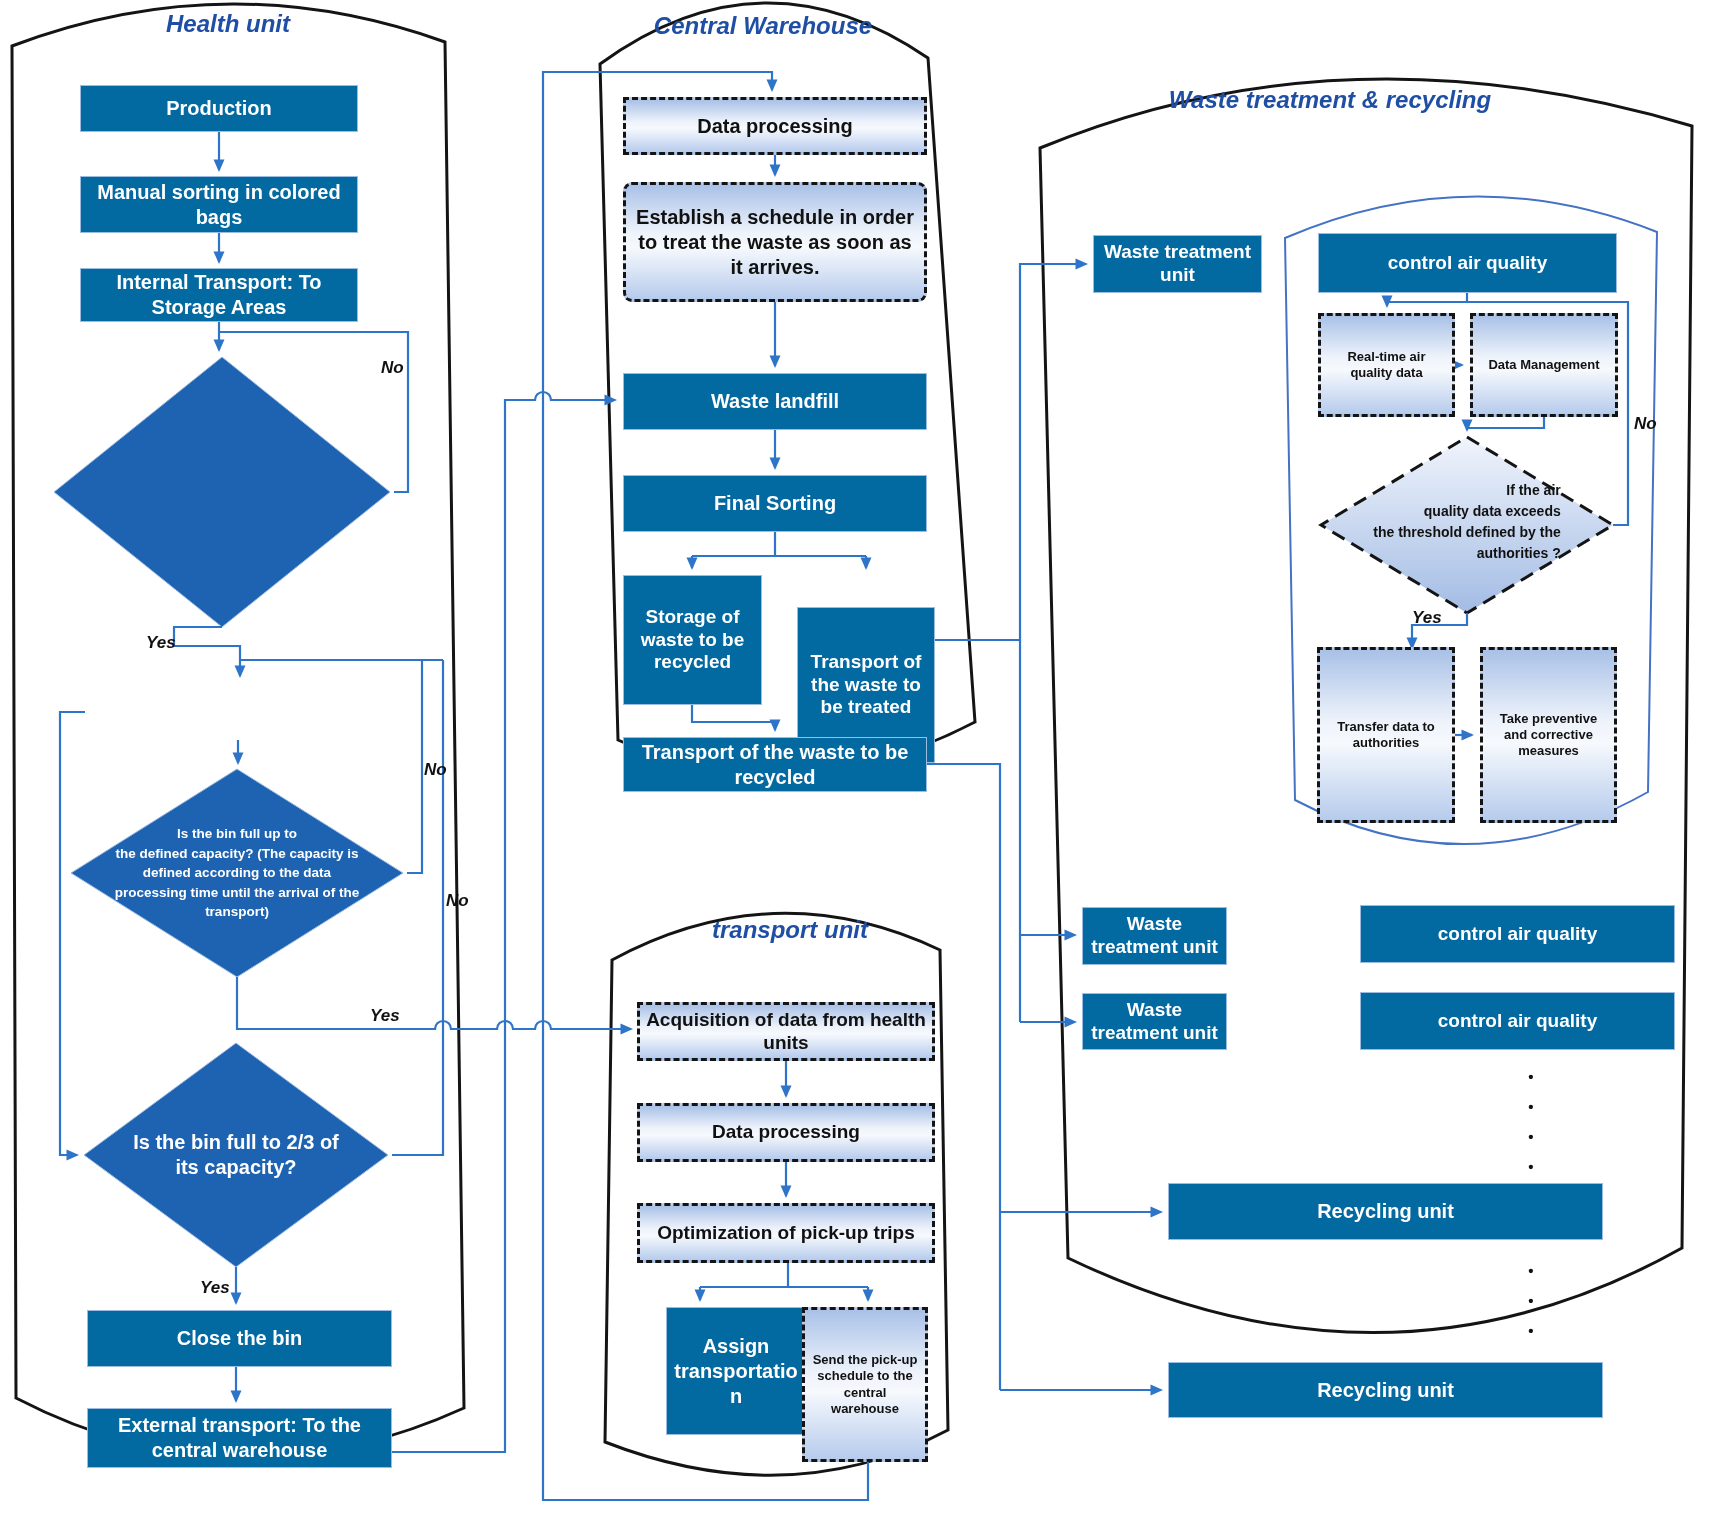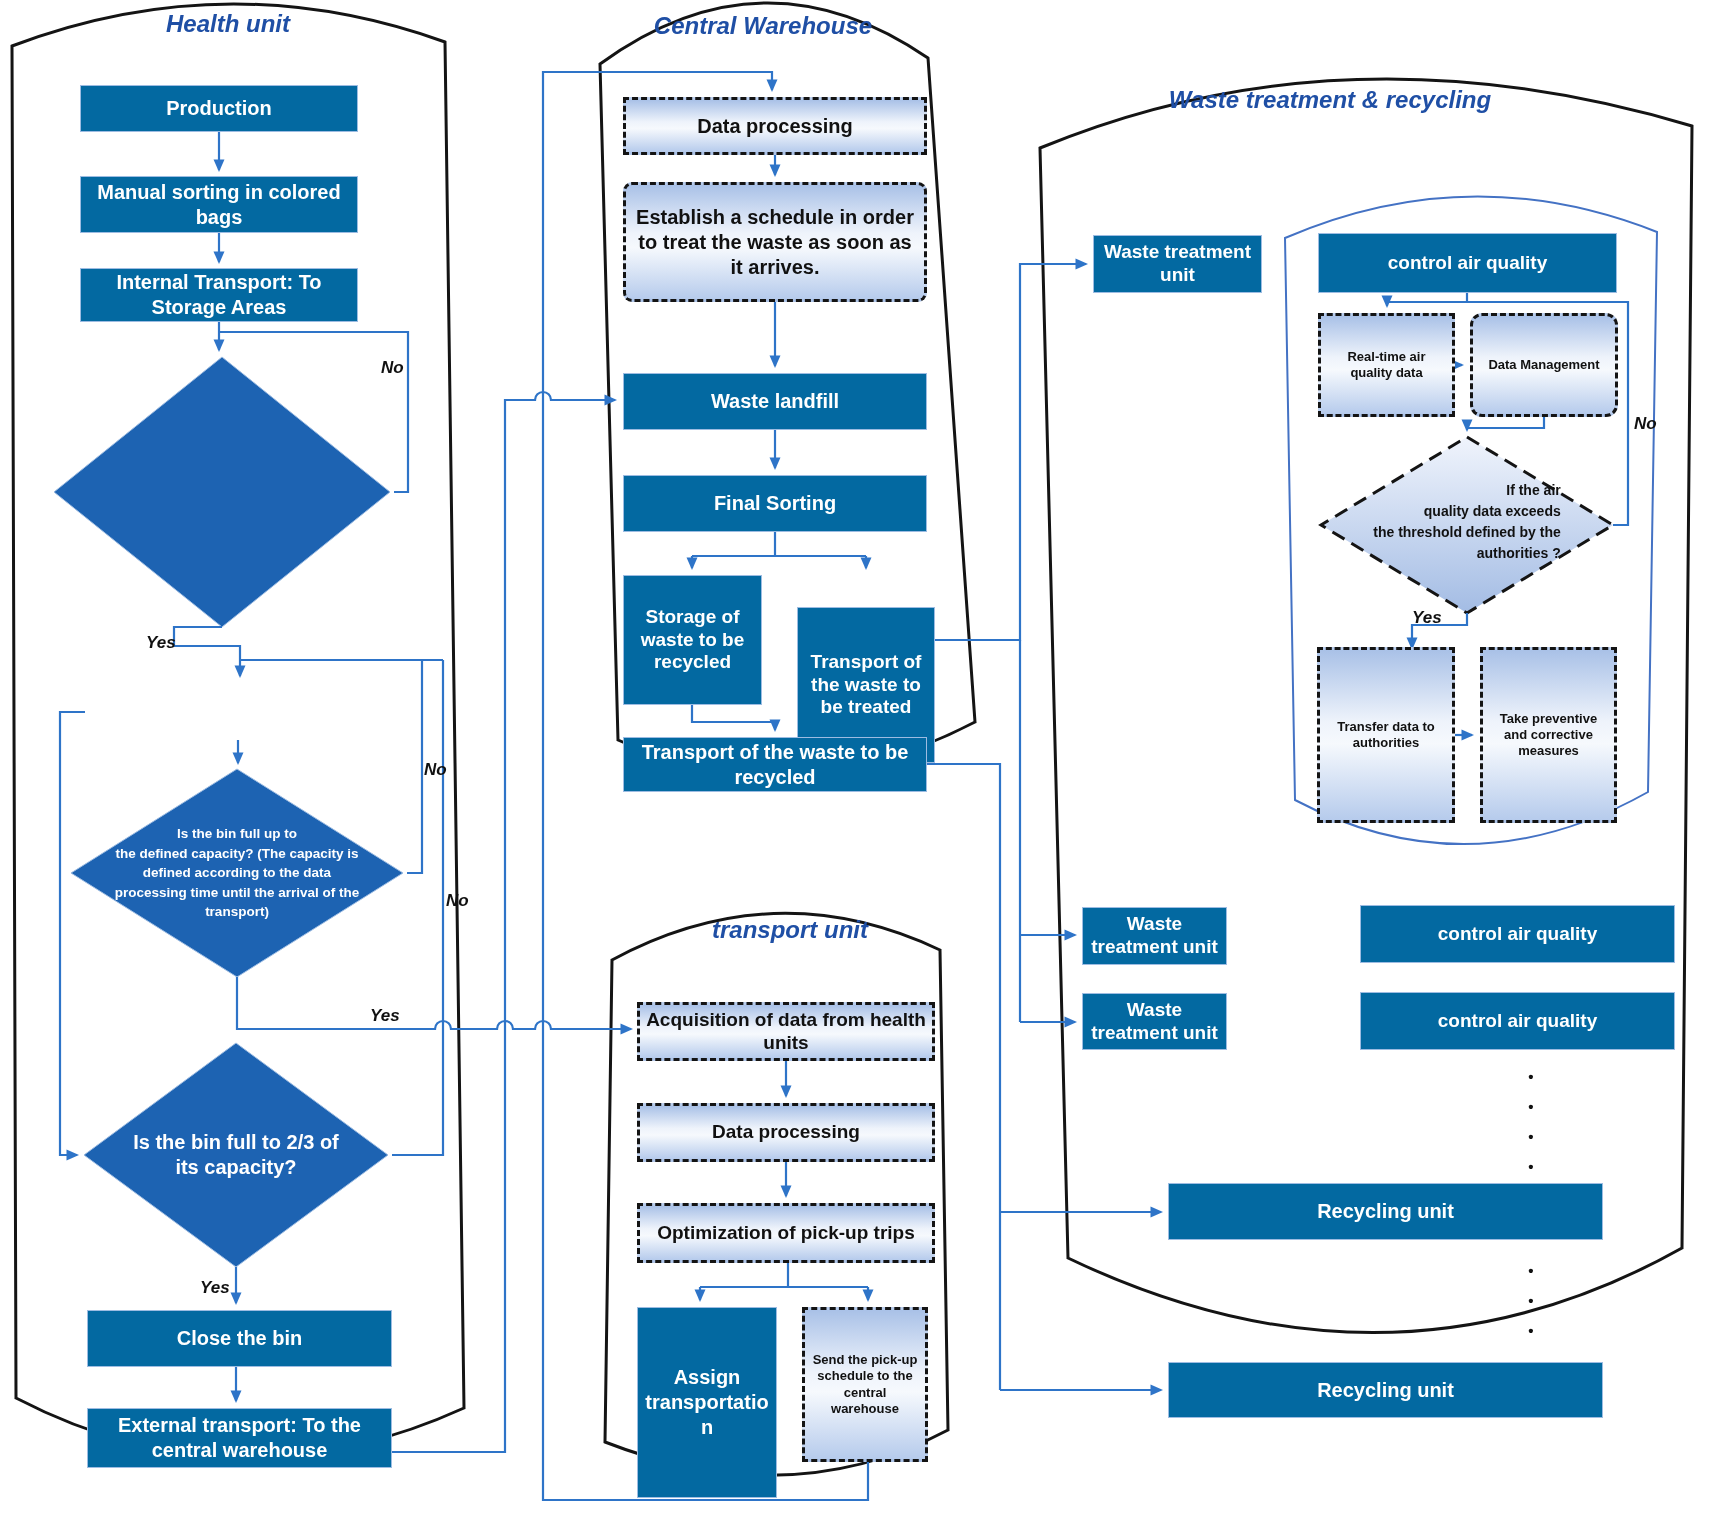--- a/index.html
+++ b/index.html
@@ -131,27 +131,27 @@
   <div class="node dashed f20" style="left:623px;top:182px;width:304px;height:120px;padding:0 6px;border-radius:9px;">Establish a schedule in order to treat the waste as soon as it arrives.</div>
   <div class="node solid f20" style="left:623px;top:373px;width:304px;height:57px;">Waste landfill</div>
   <div class="node solid f20" style="left:623px;top:475px;width:304px;height:57px;">Final Sorting</div>
   <div class="node solid f19" style="left:623px;top:575px;width:139px;height:130px;padding:0 4px;">Storage of waste to be recycled</div>
   <div class="node solid f19" style="left:797px;top:607px;width:138px;height:156px;padding:15px 4px;">Transport of the waste to be treated</div>
   <div class="node solid f20" style="left:623px;top:737px;width:304px;height:55px;">Transport of the waste to be recycled</div>
 
   <div class="node dashed f19" style="left:637px;top:1002px;width:298px;height:59px;">Acquisition of data from health units</div>
   <div class="node dashed f19" style="left:637px;top:1103px;width:298px;height:59px;">Data processing</div>
   <div class="node dashed f19" style="left:637px;top:1203px;width:298px;height:60px;">Optimization of pick-up trips</div>
-  <div class="node solid f20" style="left:637px;top:1307px;width:140px;height:191px;padding:0 6px;overflow-wrap:anywhere;">Assign transportation</div>
+  <div class="node solid f20" style="left:666px;top:1307px;width:140px;height:128px;padding:0 6px;overflow-wrap:anywhere;">Assign transportation</div>
   <div class="node dashed f17" style="left:802px;top:1307px;width:126px;height:155px;padding:0 4px;">Send the pick-up schedule to the central warehouse</div>
 
   <div class="node solid f19" style="left:1093px;top:235px;width:169px;height:58px;">Waste treatment unit</div>
   <div class="node solid f19" style="left:1318px;top:233px;width:299px;height:60px;">control air quality</div>
   <div class="node dashed f17" style="left:1318px;top:313px;width:137px;height:104px;padding:0 4px;">Real-time air quality data</div>
-  <div class="node dashed f17" style="left:1470px;top:313px;width:148px;height:104px;padding:0 4px;border-radius:12px;">Data Management</div>
+  <div class="node dashed f17" style="left:1470px;top:313px;width:148px;height:104px;padding:0 4px;">Data Management</div>
   <div class="dtext dark" style="left:1347px;top:462px;width:240px;height:120px;font-size:14px;line-height:1.5;font-weight:bold;text-align:right;">If the air
 quality data exceeds
 the threshold defined by the
 authorities ?</div>
   <div class="node dashed f17" style="left:1317px;top:647px;width:138px;height:176px;padding:0 6px;">Transfer data to authorities</div>
   <div class="node dashed f17" style="left:1480px;top:647px;width:137px;height:176px;padding:0 6px;">Take preventive and corrective measures</div>
   <div class="node solid f19" style="left:1082px;top:907px;width:145px;height:58px;">Waste treatment unit</div>
   <div class="node solid f19" style="left:1360px;top:905px;width:315px;height:58px;">control air quality</div>
   <div class="node solid f19" style="left:1082px;top:993px;width:145px;height:57px;">Waste treatment unit</div>
   <div class="node solid f19" style="left:1360px;top:992px;width:315px;height:58px;">control air quality</div>

